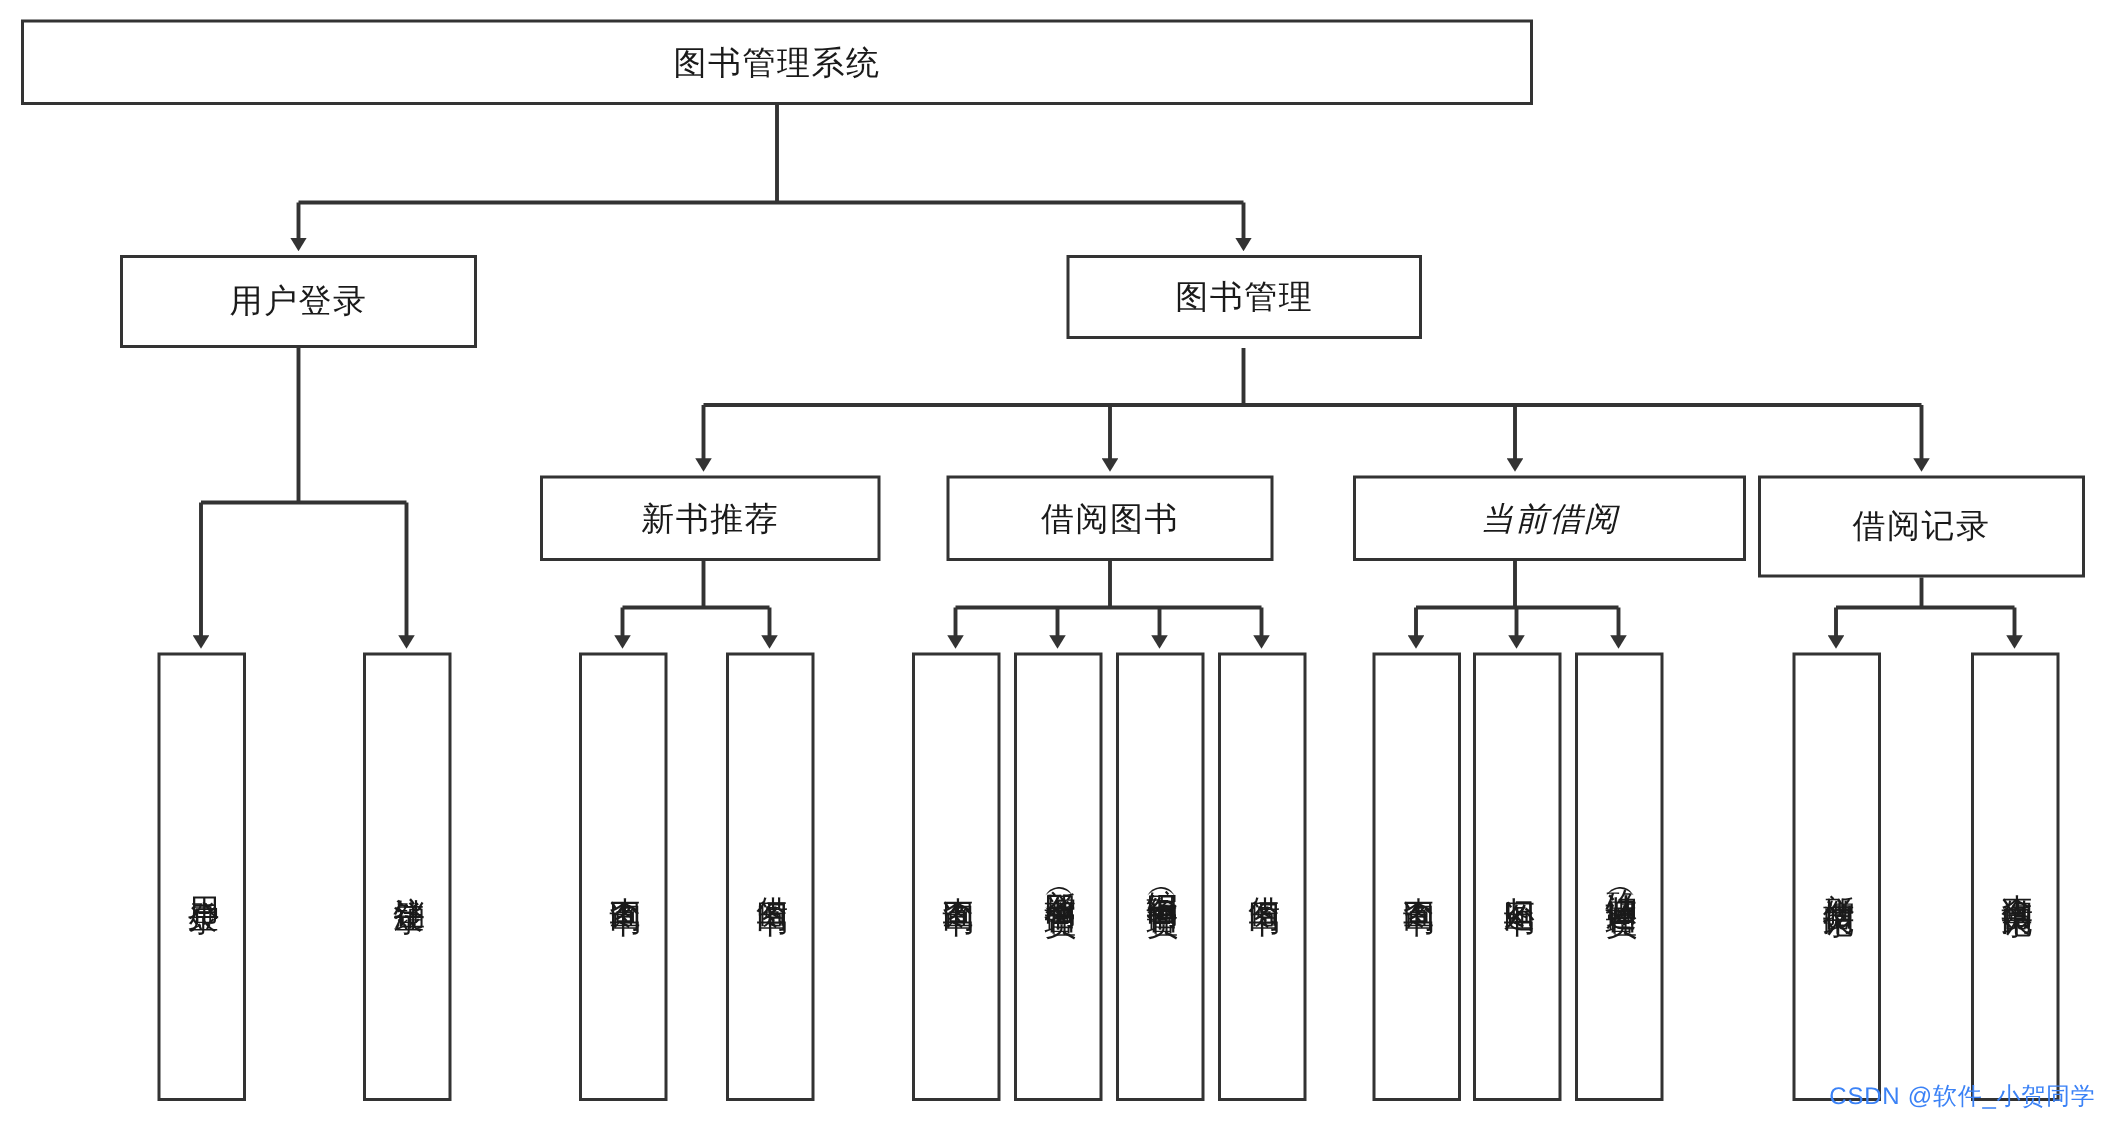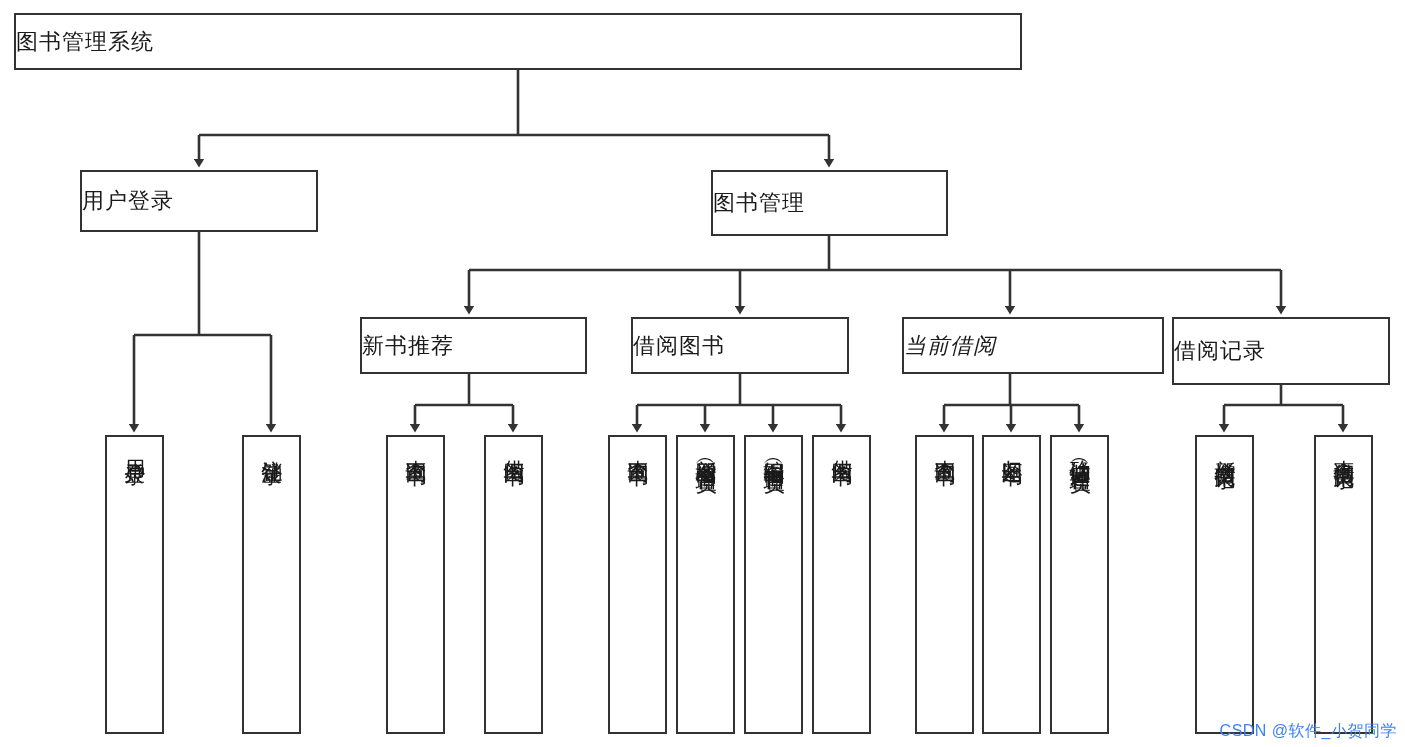--- a/index.html
+++ b/index.html
@@ -26,20 +26,21 @@
     height: 747px;
     pointer-events: none;
   }
   .node {
     position: absolute;
     box-sizing: border-box;
     border: 2px solid #333333;
     background: #ffffff;
     display: flex;
     align-items: center;
+    justify-content: center;
     color: #1a1a1a;
     line-height: 1.18;
     text-align: center;
   }
   .node.horiz {
     font-size: 22px;
     letter-spacing: 1px;
   }
   .node.vert {
     font-size: 21px;
@@ -115,21 +116,21 @@
       </g>
   </svg>
 
   <div id="nodes">
       <div class="node horiz" style="left: 14px; top: 13px; width: 1008px; height: 57px;">
         <span class="node-label">图书管理系统</span>
       </div>
       <div class="node horiz" style="left: 80px; top: 170px; width: 238px; height: 62px;">
         <span class="node-label">用户登录</span>
       </div>
-      <div class="node horiz" style="left: 711px; top: 170px; width: 237px; height: 66px;">
+      <div class="node horiz" style="left: 711px; top: 170px; width: 237px; height: 56px;">
         <span class="node-label">图书管理</span>
       </div>
       <div class="node horiz" style="left: 360px; top: 317px; width: 227px; height: 57px;">
         <span class="node-label">新书推荐</span>
       </div>
       <div class="node horiz" style="left: 631px; top: 317px; width: 218px; height: 57px;">
         <span class="node-label">借阅图书</span>
       </div>
       <div class="node horiz" style="left: 902px; top: 317px; width: 262px; height: 57px; font-style: italic;">
         <span class="node-label">当前借阅</span>

